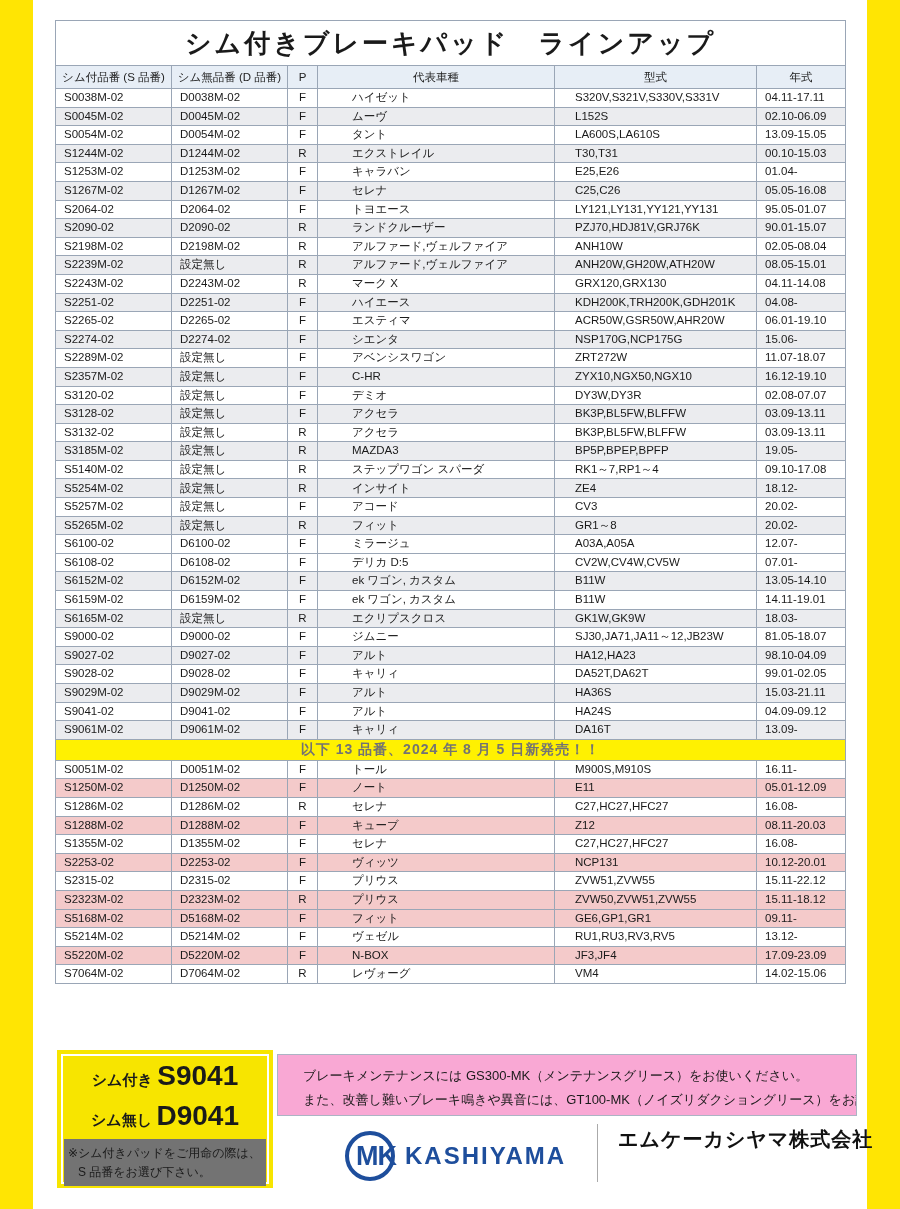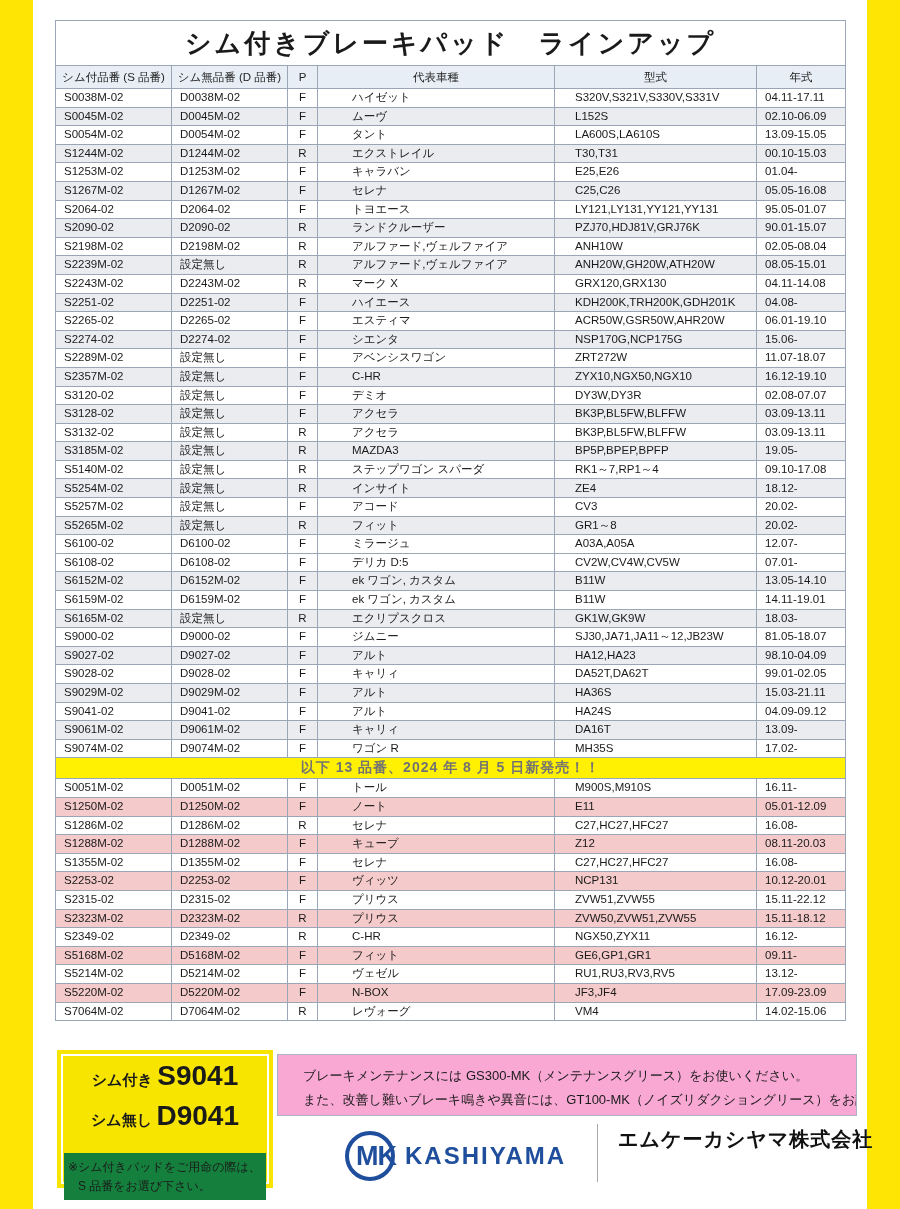--- a/index.html
+++ b/index.html
@@ -24,21 +24,21 @@
   td.c-year{padding-left:8px;}
   tr.alt td{background:#ebecef;}
   tr.pink td{background:#f4caca;}
   .banner-cell{height:18px;background:#FFF101;color:#737373;font-weight:bold;font-size:14px;text-align:center;letter-spacing:1px;}
 
   .shim-box{position:absolute;left:57px;top:1050px;width:216px;height:138px;background:#F7E500;}
   .shim-box .inner-frame{position:absolute;left:4px;top:4px;right:4px;bottom:4px;border:2px solid #ffffff;pointer-events:none;}
   .shim-line{text-align:center;margin-top:12px;line-height:1;}
   .shim-line .lbl{font-size:15px;font-weight:bold;vertical-align:baseline;}
   .shim-line .val{font-size:28px;font-weight:bold;letter-spacing:0px;vertical-align:baseline;}
-  .shim-note{background:#15803d;width:194px;margin:23px auto 0 auto;padding:5px 4px;font-size:12px;line-height:1.55;text-align:left;position:relative;z-index:2;}
+  .shim-note{background:#737373;width:194px;margin:9px auto 0 auto;padding:5px 4px;font-size:12px;line-height:1.55;text-align:left;position:relative;z-index:2;}
   .shim-note .l2{padding-left:10px;}
 
   .grease-box{position:absolute;left:277px;top:1054px;width:580px;height:62px;background:#f9a8d4;border:1px solid #abb4c4;box-sizing:border-box;padding:9px 25px;font-size:13px;line-height:1.85;white-space:nowrap;overflow:hidden;}
 
   .mk-logo{position:absolute;left:345px;top:1128px;height:56px;display:flex;align-items:center;}
   .mk-circle{position:relative;width:50px;height:50px;border:4px solid #1E4E9C;border-radius:50%;box-sizing:border-box;flex:none;}
   .mk-letters{position:absolute;left:50%;top:50%;transform:translate(-50%,-50%);font-size:27px;font-weight:bold;color:#1E4E9C;letter-spacing:-1px;padding-left:12px;}
   .mk-name{font-size:24px;font-weight:bold;color:#1E4E9C;letter-spacing:2px;margin-left:10px;}
   .footer-divider{position:absolute;left:597px;top:1124px;width:1px;height:58px;background:#aaaaaa;}
   .company-name{position:absolute;left:618px;top:1126px;font-size:20px;font-weight:bold;color:#111;letter-spacing:1px;}
@@ -346,28 +346,20 @@
           <td class="c c-year">04.09-09.12</td>
         </tr>
         <tr class="alt">
           <td class="c c-s">S9061M-02</td>
           <td class="c c-d">D9061M-02</td>
           <td class="c c-p">F</td>
           <td class="c c-model">キャリィ</td>
           <td class="c c-type">DA16T</td>
           <td class="c c-year">13.09-</td>
         </tr>
-        <tr>
-          <td class="c c-s">S9074M-02</td>
-          <td class="c c-d">D9074M-02</td>
-          <td class="c c-p">F</td>
-          <td class="c c-model">ワゴン R</td>
-          <td class="c c-type">MH35S</td>
-          <td class="c c-year">17.02-</td>
-        </tr>
       </tbody>
     <tbody>
       <tr>
         <td class="banner-cell" colspan="6">以下 13 品番、2024 年 8 月 5 日新発売！！</td>
       </tr>
     </tbody>
     <tbody>
         <tr>
           <td class="c c-s">S0051M-02</td>
           <td class="c c-d">D0051M-02</td>
@@ -424,28 +416,20 @@
           <td class="c c-type">ZVW51,ZVW55</td>
           <td class="c c-year">15.11-22.12</td>
         </tr>
         <tr class="pink">
           <td class="c c-s">S2323M-02</td>
           <td class="c c-d">D2323M-02</td>
           <td class="c c-p">R</td>
           <td class="c c-model">プリウス</td>
           <td class="c c-type">ZVW50,ZVW51,ZVW55</td>
           <td class="c c-year">15.11-18.12</td>
-        </tr>
-        <tr>
-          <td class="c c-s">S2349-02</td>
-          <td class="c c-d">D2349-02</td>
-          <td class="c c-p">R</td>
-          <td class="c c-model">C-HR</td>
-          <td class="c c-type">NGX50,ZYX11</td>
-          <td class="c c-year">16.12-</td>
         </tr>
         <tr class="pink">
           <td class="c c-s">S5168M-02</td>
           <td class="c c-d">D5168M-02</td>
           <td class="c c-p">F</td>
           <td class="c c-model">フィット</td>
           <td class="c c-type">GE6,GP1,GR1</td>
           <td class="c c-year">09.11-</td>
         </tr>
         <tr>

